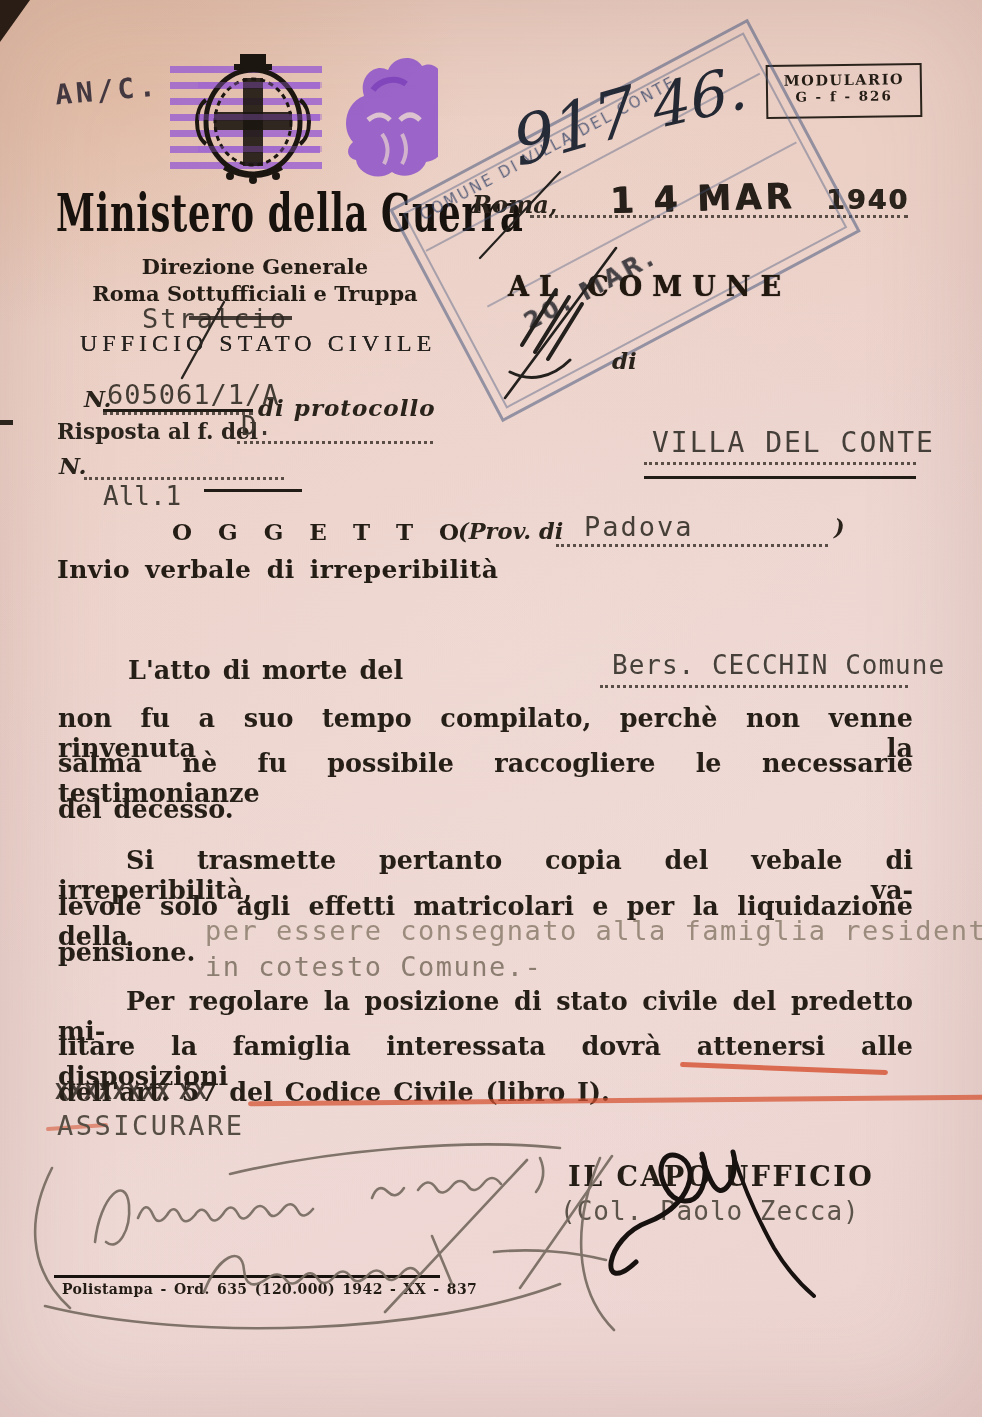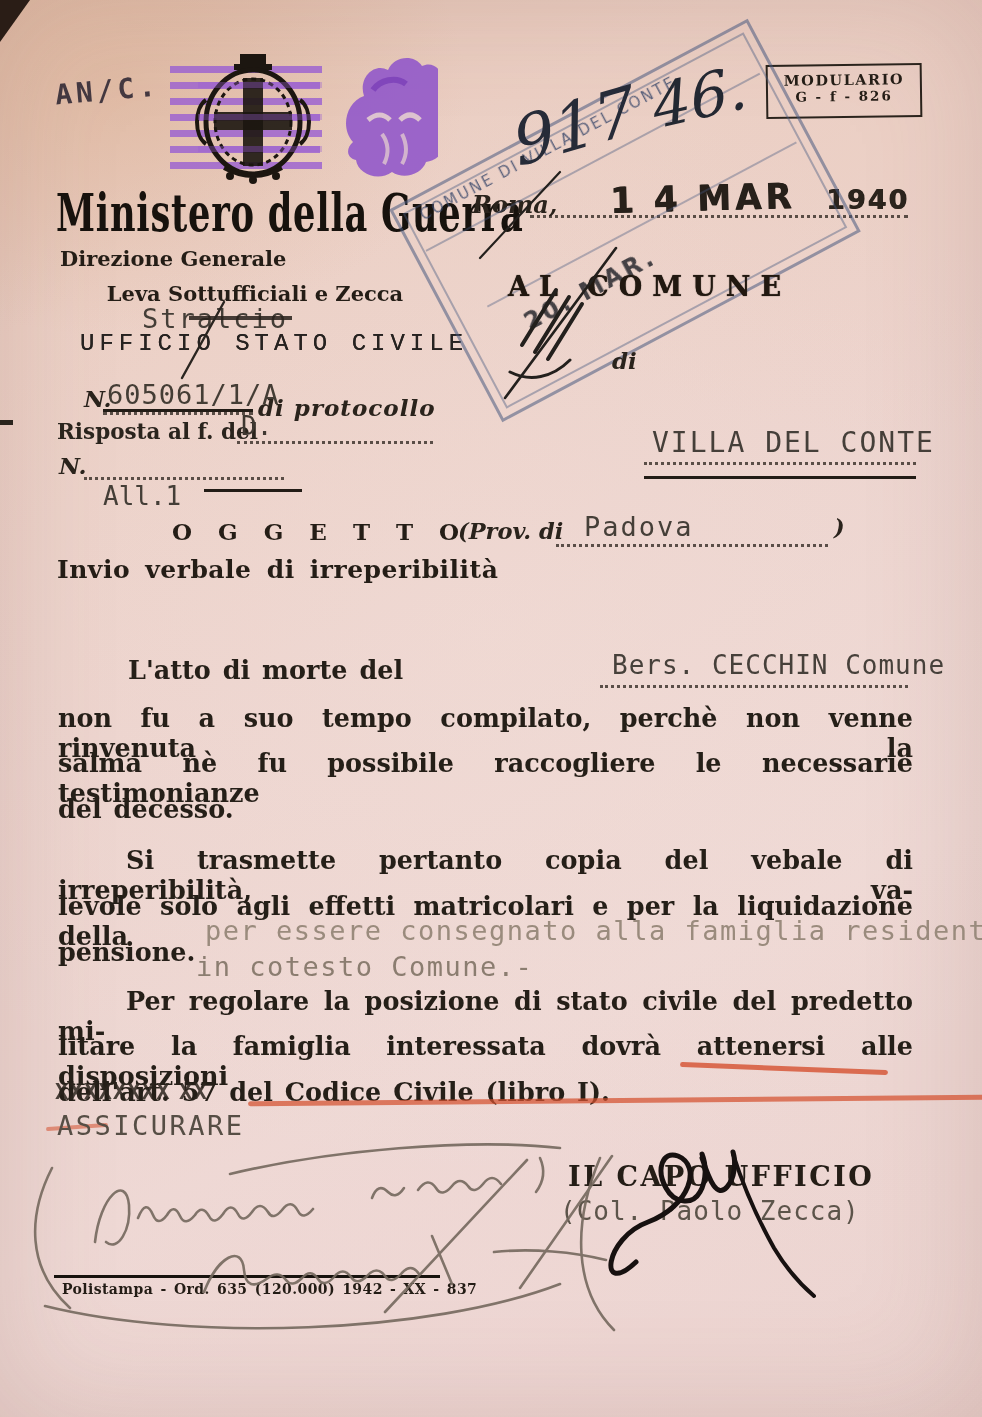--- a/index.html
+++ b/index.html
@@ -10,33 +10,33 @@
       radial-gradient(ellipse 500px 360px at 12% 6%, rgba(205,150,110,.28), transparent 70%),
       radial-gradient(ellipse 600px 420px at 90% 10%, rgba(235,205,190,.30), transparent 70%),
       radial-gradient(ellipse 700px 600px at 50% 95%, rgba(240,216,214,.45), transparent 75%),
       radial-gradient(ellipse 900px 700px at 50% 45%, rgba(250,235,228,.20), transparent 80%),
       linear-gradient(155deg,#e6c6b4 0%, #ebcfc4 18%, #ecd3cd 42%, #eed8d4 68%, #ebd3cf 100%);
     box-shadow: inset 0 0 120px rgba(120,70,60,.18);
   }
   .abs{position:absolute;}
   .ital{font-style:italic;font-weight:700;color:#2a231c;}
   .mono{font-family:"DejaVu Sans Mono","Liberation Mono",monospace;white-space:nowrap;}
-  .sans{font-family:Liberation Mono, monospace;}
+  .sans{font-family:Liberation Serif, serif;}
   .dotted{border-bottom:3px dotted rgba(40,32,25,.75);height:0;}
   .solidline{background:#221c16;height:3px;}
 
   .corner-tear{left:0;top:0;width:0;height:0;border-top:42px solid #2a1d16;border-right:30px solid transparent;}
   .edge-dash{left:0;top:420px;width:13px;height:5px;background:#2a241d;}
 
   .an-c{left:55px;top:74px;font-size:28px;font-weight:700;letter-spacing:4px;color:rgba(45,38,50,.88);transform:rotate(-5deg);}
 
   .emblem{left:168px;top:50px;}
 
   .ministry{left:56px;top:182px;font-size:49px;font-weight:700;color:#17120d;transform:scale(.72,1.06);transform-origin:left top;white-space:nowrap;letter-spacing:1px;}
-  .dg1{left:60px;top:246px;width:390px;text-align:left;font-size:21px;font-weight:700;color:#241d16;}
+  .dg1{left:60px;top:254px;width:390px;text-align:center;font-size:21px;font-weight:700;color:#241d16;}
   .dg2{left:60px;top:281px;width:390px;text-align:center;font-size:21px;font-weight:700;color:#241d16;}
 
   .stralcio{left:142px;top:303px;font-size:27px;color:#443e37;letter-spacing:2px;}
   .stralcio .strike{position:absolute;left:32%;right:-4px;top:13px;height:4px;background:rgba(40,33,27,.85);}
   .office{left:80px;top:330px;font-size:24px;letter-spacing:5px;color:#262220;text-shadow:0 0 .5px #262220;}
   .albo{left:136px;top:355px;font-size:27px;color:#4e473f;letter-spacing:2px;}
 
   .proto-n{left:84px;top:385px;font-size:23px;}
   .proto-num{left:107px;top:379px;font-size:27px;color:#443d35;letter-spacing:1px;}
   .proto-solid{left:103px;top:409px;width:150px;}
@@ -86,21 +86,21 @@
   .bline{left:58px;width:855px;font-size:25.5px;font-weight:700;color:#251f18;word-spacing:3px;white-space:nowrap;}
   .bwrap{left:58px;width:855px;font-size:25.5px;font-weight:700;color:#251f18;word-spacing:3px;}
   .just{text-align:justify;text-align-last:justify;white-space:normal;}
   .ind{text-indent:68px;}
   .p1l1-lead{left:128px;top:655px;}
   .p1-typed{left:612px;top:650px;font-size:26px;color:#46403a;letter-spacing:1px;}
   .p1-dot{left:600px;top:685px;width:308px;}
   .p1l2{top:703px;} .p1l3{top:748px;} .p1l4{top:794px;}
   .p2l1{top:845px;} .p2l2{top:891px;} .p2l3{top:937px;}
   .typed1{left:205px;top:915px;font-size:27px;color:#9a8b7d;letter-spacing:1.5px;}
-  .typed2{left:196px;top:951px;font-size:27px;color:#8b7d70;letter-spacing:1.5px;}
+  .typed2{left:205px;top:951px;font-size:27px;color:#8b7d70;letter-spacing:1.5px;}
   .p3l1{top:986px;} .p3l2{top:1031px;} .p3l3{top:1077px;white-space:nowrap;}
   .overstrike-wrap{position:relative;display:inline-block;}
   .overstrike{position:absolute;left:-3px;top:3px;font-family:"DejaVu Sans Mono","Liberation Mono",monospace;font-size:21px;font-weight:700;letter-spacing:1px;color:rgba(43,36,29,.85);white-space:nowrap;transform:scaleX(1.06);transform-origin:left;}
   .redline{background:#d4502f;border-radius:3px;opacity:.8;}
   .red1{left:680px;top:1066px;width:208px;height:5px;transform:rotate(2.2deg);}
   .red2{left:248px;top:1098px;width:742px;height:5px;transform:rotate(-.5deg);opacity:.72;}
   .red3{left:46px;top:1125px;width:62px;height:4px;transform:rotate(-4deg);opacity:.55;}
   .assicurare{left:57px;top:1110px;font-size:27px;color:#564e45;letter-spacing:2.5px;}
 
   .sig-title{left:568px;top:1161px;font-size:27px;font-weight:700;letter-spacing:2.5px;color:#241d16;}
@@ -153,21 +153,21 @@
     <g>
       <path d="M185 92 C 172 78, 178 52, 196 46 C 190 28, 206 12, 220 20 C 226 6, 246 4, 254 16 C 266 10, 278 22, 272 36 C 286 44, 288 66, 274 76 C 284 92, 274 110, 258 112 C 254 124, 236 130, 224 122 C 210 132, 190 124, 188 110 C 178 108, 178 98, 185 92 Z" fill="#8f55c9" opacity=".88"></path>
       <path d="M205 40 C 212 30, 228 26, 238 34" stroke="#7a3fb8" stroke-width="6" fill="none" opacity=".8"></path>
       <path d="M200 70 q 12 -10 22 0 M 232 70 q 10 -10 20 0" stroke="#e9d4d0" stroke-width="5" fill="none" opacity=".85"></path>
       <path d="M214 84 q 10 14 2 30 M 234 84 q 8 16 0 30" stroke="#e9d4d0" stroke-width="4" fill="none" opacity=".7"></path>
     </g>
   </svg>
 
   <div class="abs ministry">Ministero della Guerra</div>
   <div class="abs dg1">Direzione Generale</div>
-  <div class="abs dg2">Leva Sottufficiali e Zecca</div>
+  <div class="abs dg2">Roma Sottufficiali e Truppa</div>
 
   <div class="abs stralcio mono">
     <span>Stralcio</span>
     <span class="strike"></span>
   </div>
   <div class="abs office sans">UFFICIO STATO CIVILE</div>
 
   <div class="abs proto-n ital">N.</div>
   <div class="abs proto-num mono">605061/1/A</div>
   <div class="abs proto-solid solidline"></div>

